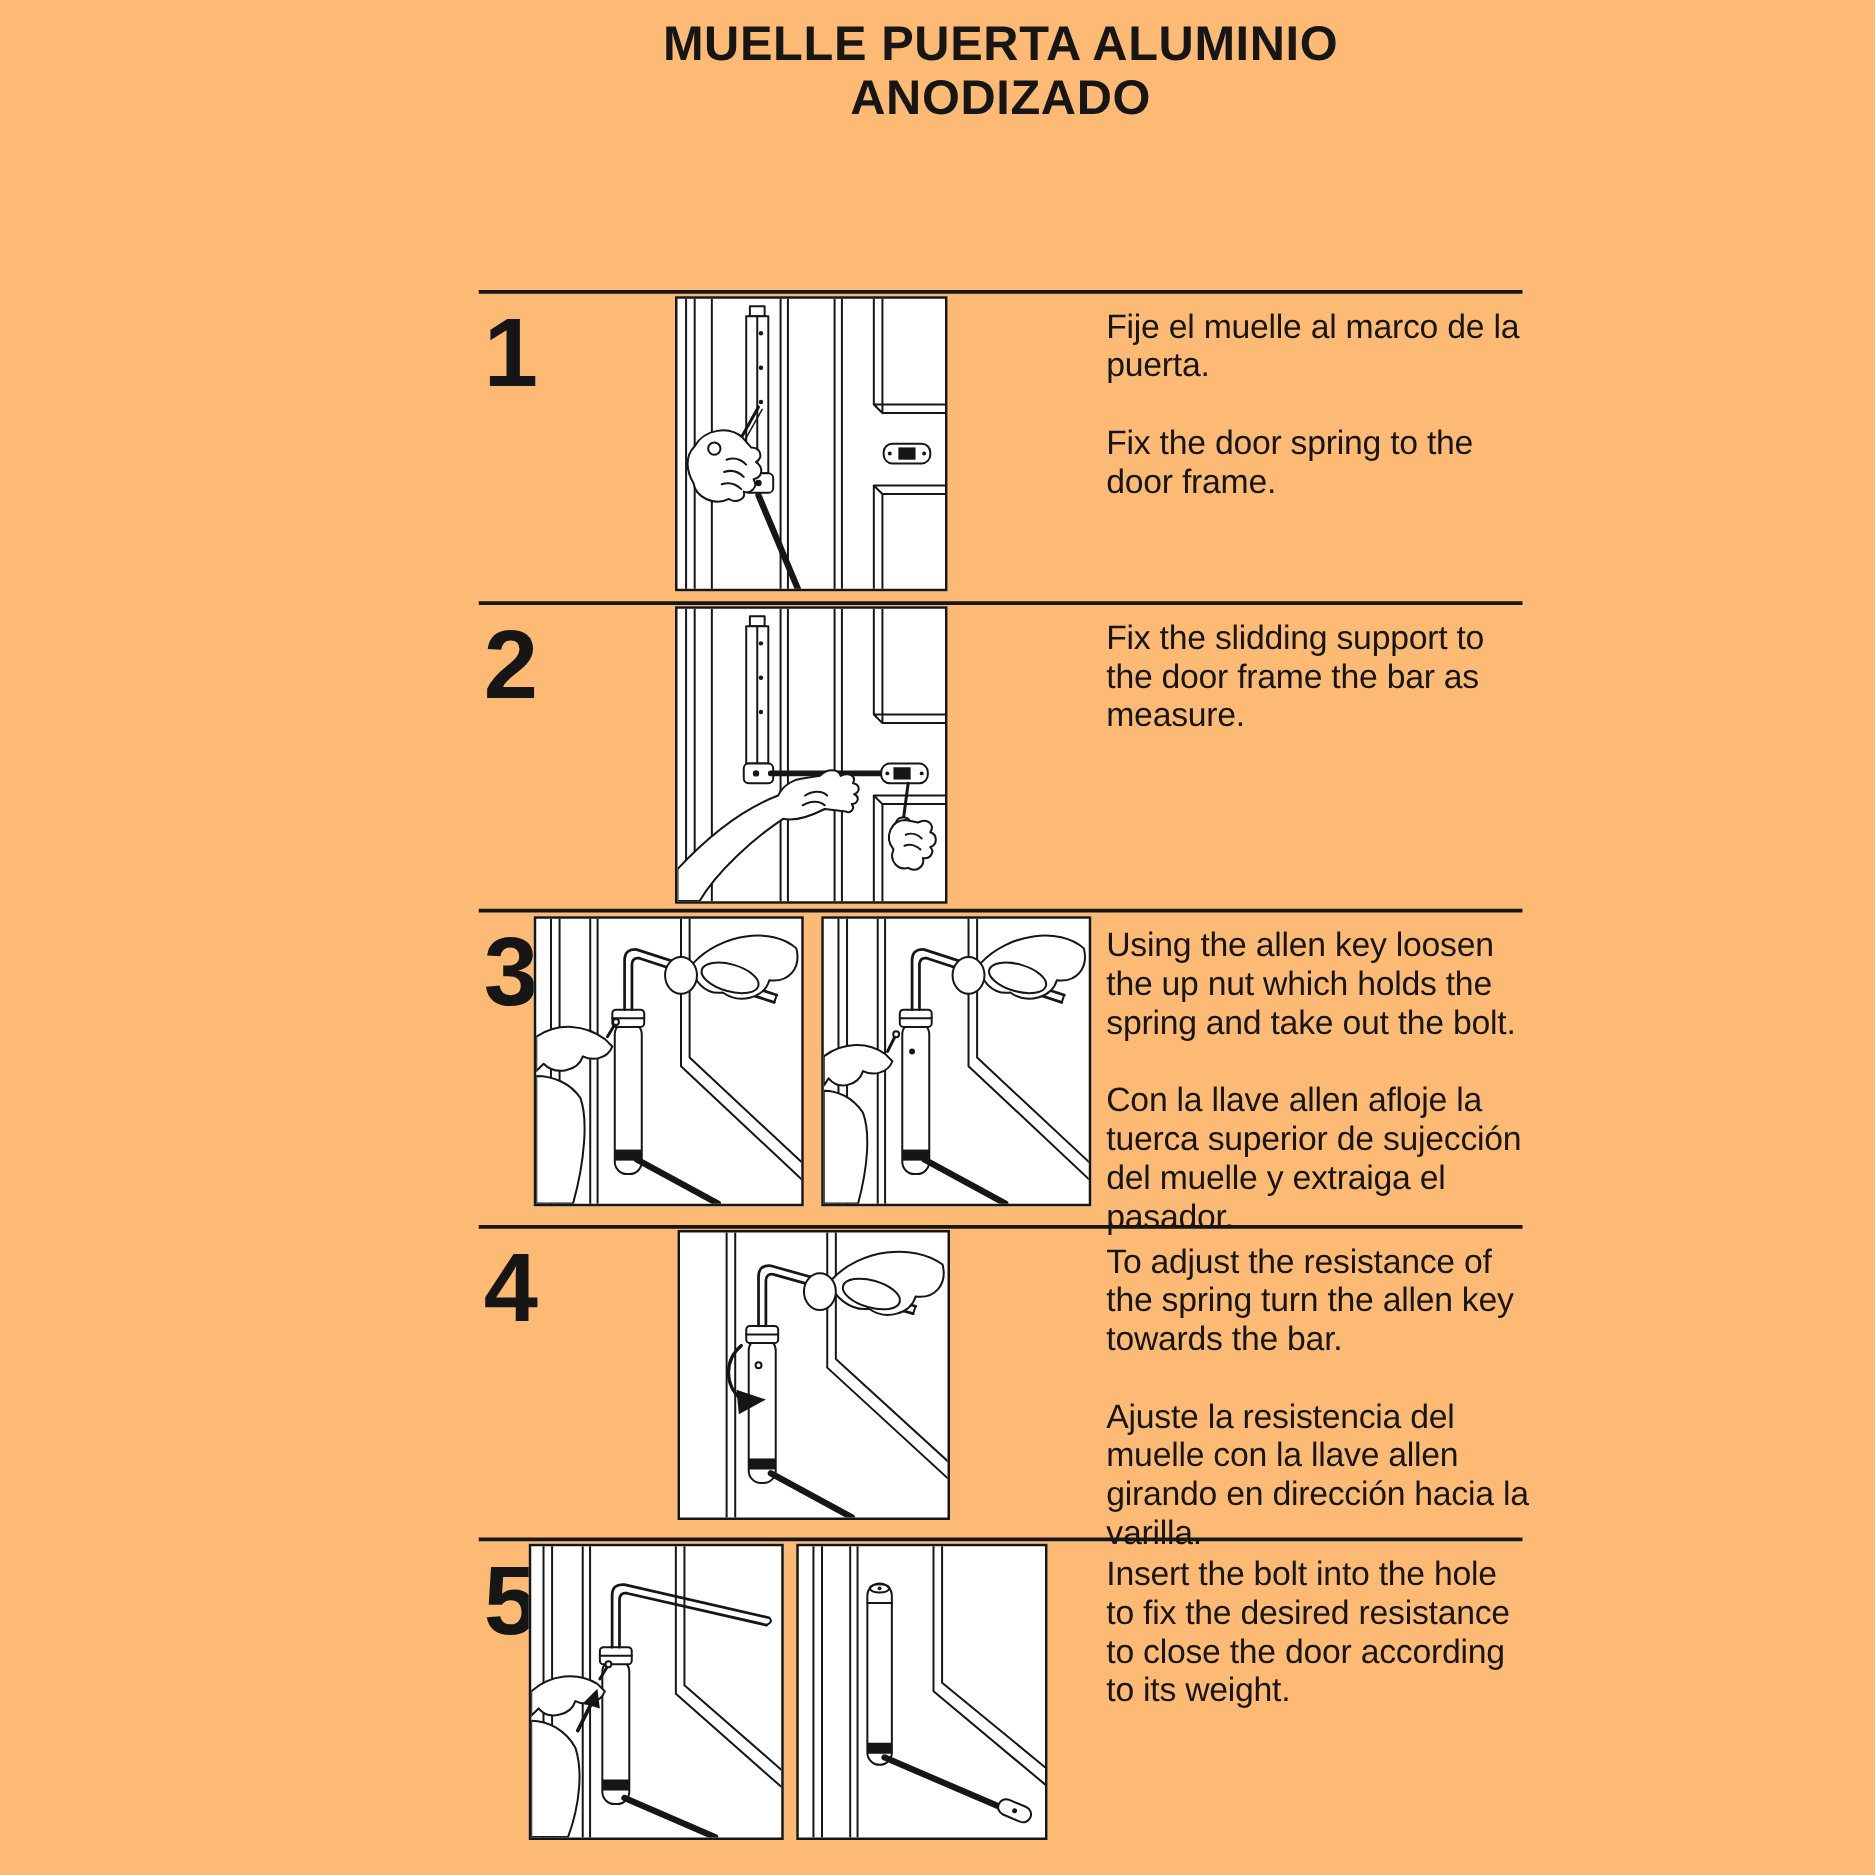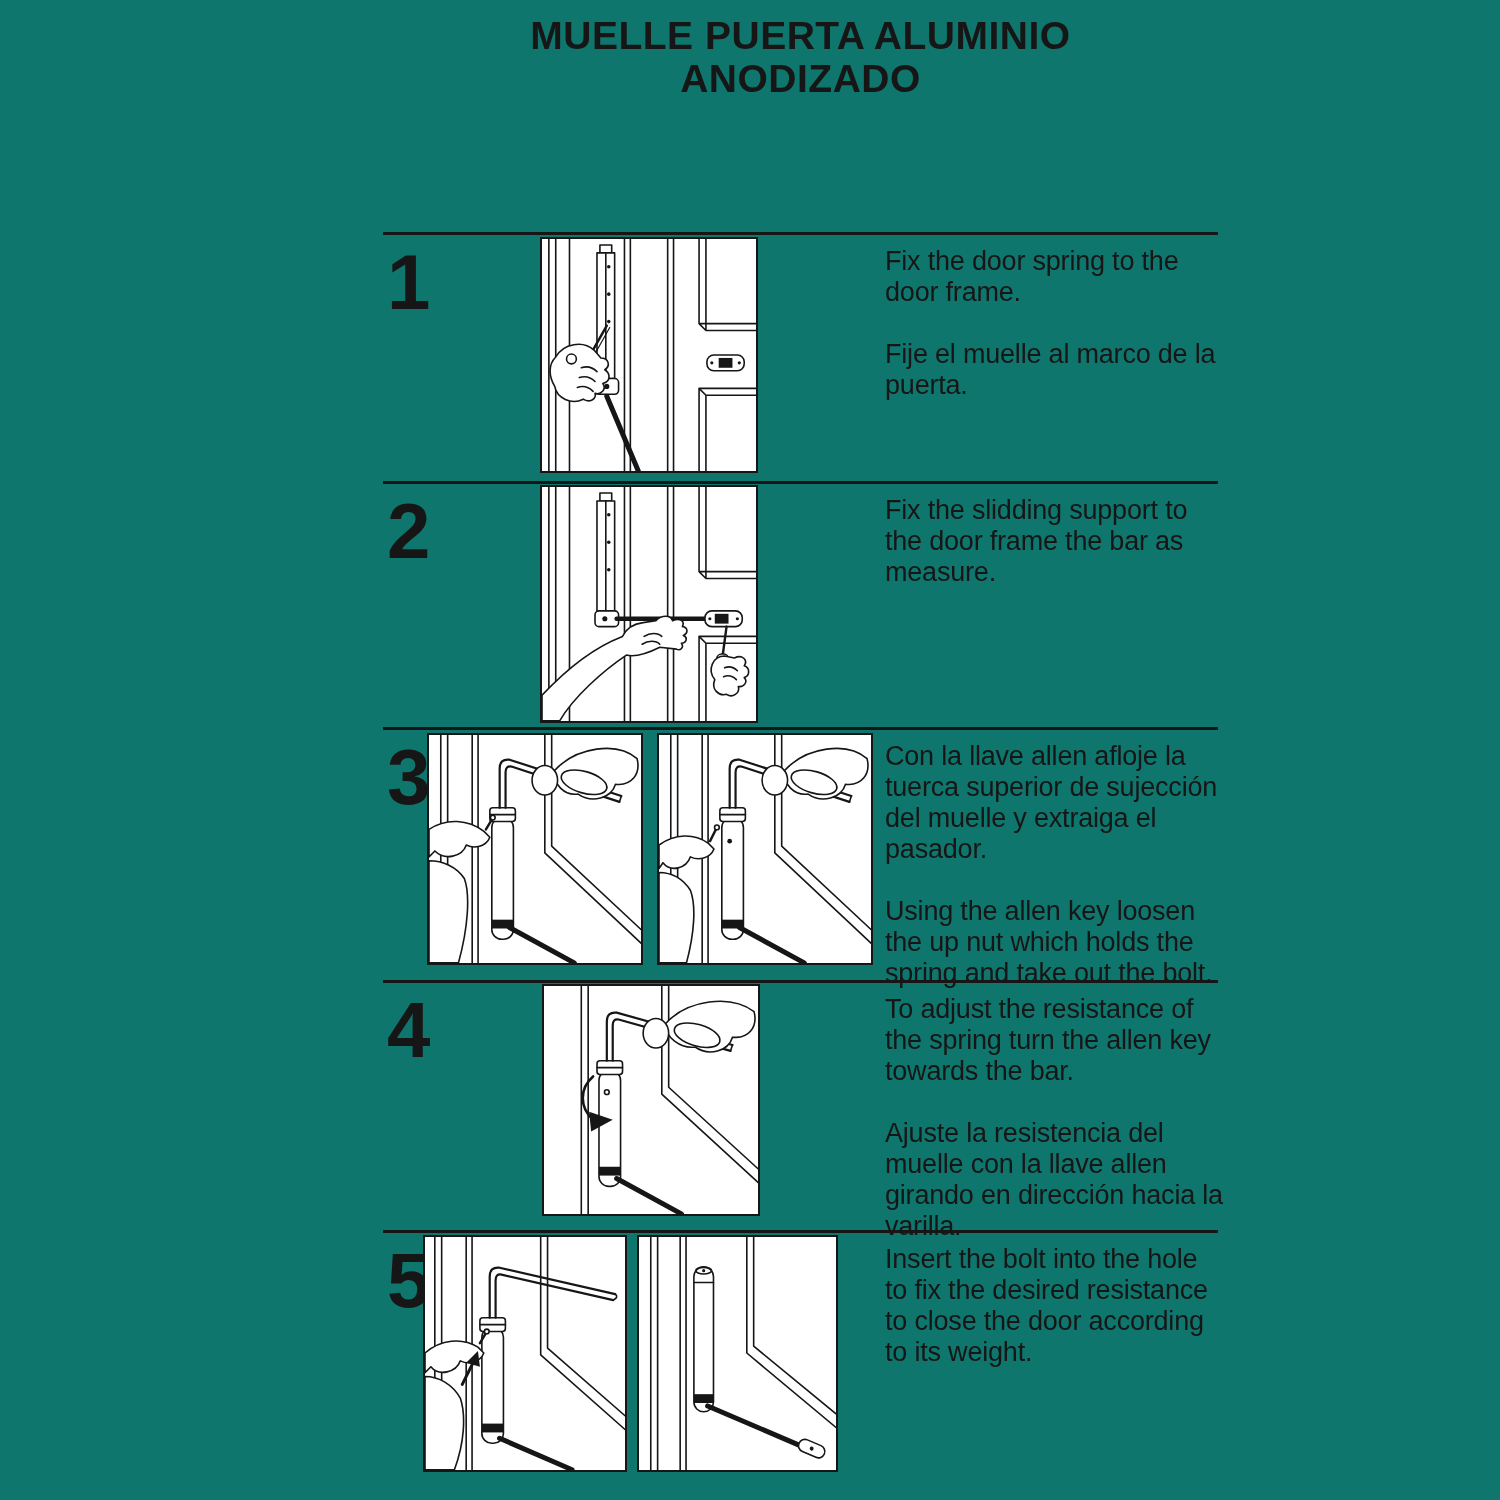--- a/index.html
+++ b/index.html
@@ -1,17 +1,17 @@
 <!DOCTYPE html>
 <html><head>
 <meta charset="utf-8">
 <style>
   html,body{margin:0;padding:0;background:#ffffff;}
   .page{
-    position:relative;width:1500px;height:1500px;background:#0f766e;overflow:hidden;
+    position:relative;width:1500px;height:1500px;background:#fdba74;overflow:hidden;
     font-family:"Liberation Sans","DejaVu Sans",sans-serif;color:#161616;
   }
   .title{
     position:absolute;left:383px;top:14px;width:835px;text-align:center;
     font-weight:700;font-size:39px;line-height:43px;letter-spacing:.5px;
   }
   .title span{display:block;}
   .subtitle{
     position:absolute;left:383px;top:138px;width:835px;text-align:center;
     font-weight:700;font-style:italic;font-size:37px;letter-spacing:.5px;
@@ -94,22 +94,22 @@
         <g>
           <path d="M14 120 C22 106 42 103 53 113 L60 121 C68 121 70 129 64 133 C70 137 70 145 62 147 C66 153 60 159 54 157 C56 163 48 167 42 163 C30 169 15 162 13 150 C7 140 6 128 14 120 Z" fill="#fff"></path>
           <path d="M40 131 C46 129 52 131 56 135 M38 141 C44 139 50 141 54 145 M36 151 C42 149 48 151 52 155"></path>
           <circle cx="30" cy="122" r="5"></circle>
         </g>
 
         <path d="M66 160 L98 236" stroke-width="5"></path>
       </svg>
     </div>
     <div class="txt">
+      <p>Fije el muelle al marco de la puerta.</p>
       <p>Fix the door spring to the door frame.</p>
-      <p>Fije el muelle al marco de la puerta.</p>
     </div>
   </section>
 
   <section class="step s2">
     <div class="num">2</div>
     <div class="fig f1">
       <svg viewBox="0 0 218 238" fill="none" stroke="#161616" stroke-width="1.6" stroke-linejoin="round" stroke-linecap="round">
         <path d="M7 0V238 M14 0V238 M28 0V238 M84 0V238 M90 0V238"></path>
         <path d="M128 0V238 M134 0V238"></path>
         <path d="M160 0V86 H218 M167 0V93 H218 M160 86 L167 93"></path>
@@ -212,22 +212,22 @@
         <g>
           <path d="M0 112 C16 100 36 100 50 110 L56 116 C52 126 40 128 32 124 C28 136 12 140 4 130 L0 136 Z" fill="#fff"></path>
           <path d="M0 140 C12 140 24 146 32 158 C38 174 36 202 28 232 L0 232 Z" fill="#fff"></path>
           <path d="M52 108 L58 96" stroke-width="2.4"></path>
           <circle cx="59" cy="94" r="2.4" fill="#fff"></circle>
         </g>
         <path d="M82 196 L148 232" stroke-width="5"></path>
       </svg>
     </div>
     <div class="txt">
+      <p>Using the allen key loosen the up nut which holds the spring and take out the bolt.</p>
       <p>Con la llave allen afloje la tuerca superior de sujección del muelle y extraiga el pasador.</p>
-      <p>Using the allen key loosen the up nut which holds the spring and take out the bolt.</p>
     </div>
   </section>
 
   <section class="step s4">
     <div class="num">4</div>
     <div class="fig f1">
       <svg viewBox="0 0 218 232" fill="none" stroke="#161616" stroke-width="1.6" stroke-linejoin="round" stroke-linecap="round">
         <path d="M38 0V232 M45 0V232"></path>
         <path d="M120 0 V110 L218 200 M127 0 V103 L218 186"></path>
         <g>

